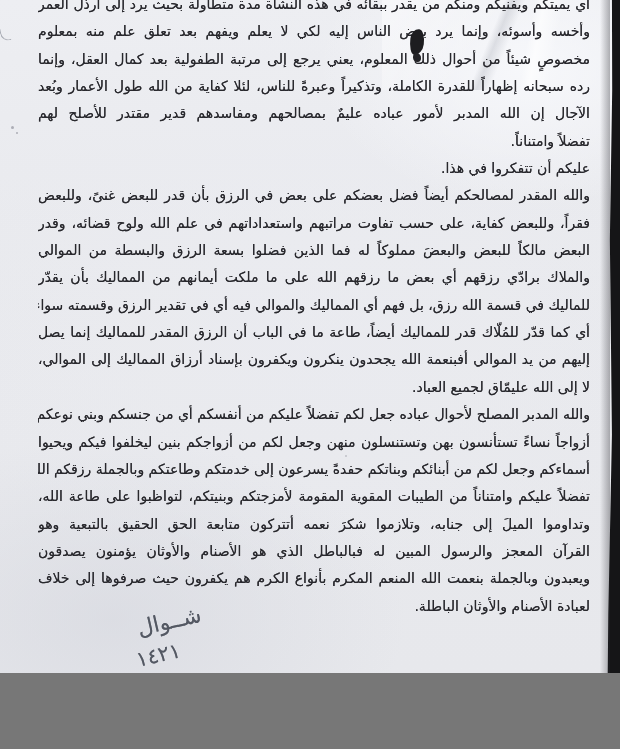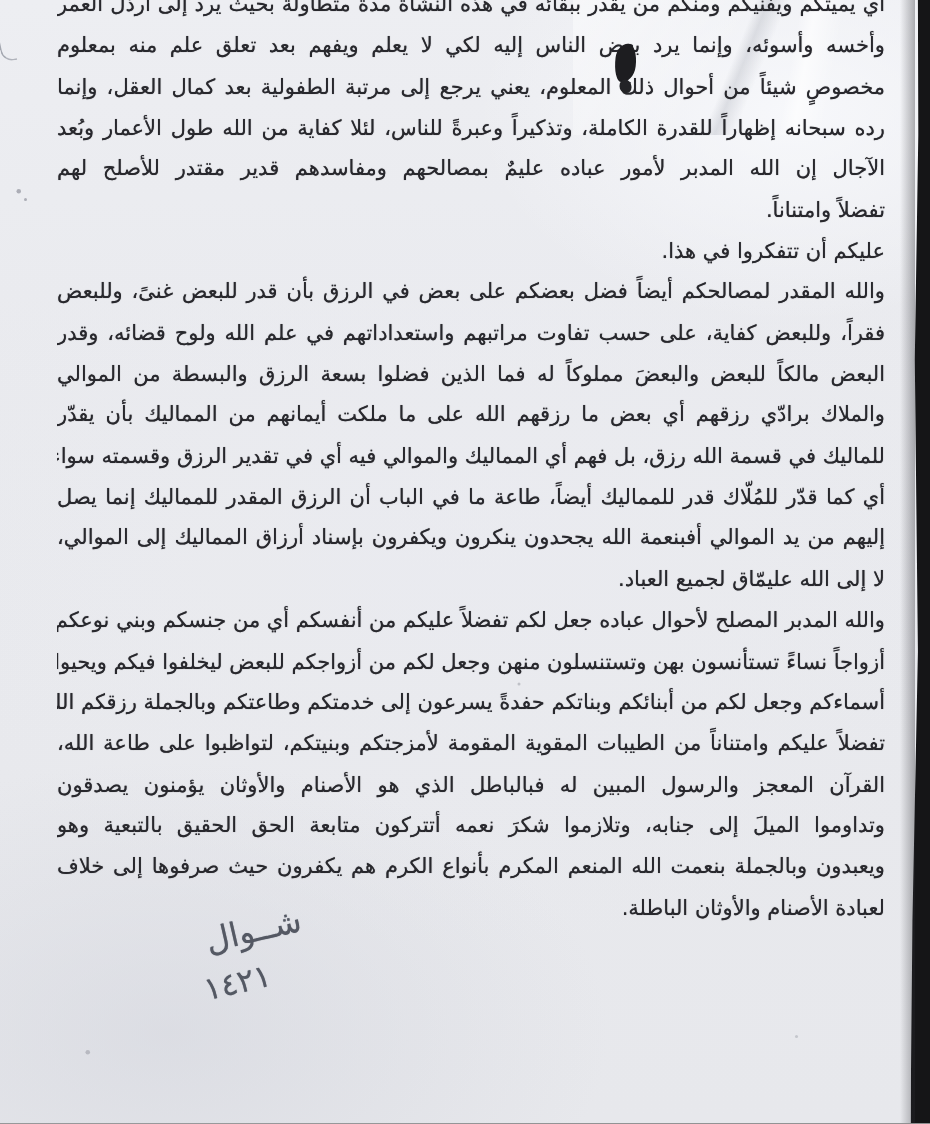--- a/index.html
+++ b/index.html
@@ -1,17 +1,17 @@
 <!DOCTYPE html>
 <html lang="ar"><head>
 <meta charset="utf-8">
 <style>
   html,body{margin:0;padding:0;background:#777;}
   .page{
-    position:relative;width:620px;height:749px;overflow:hidden;
+    position:relative;width:620px;height:673px;overflow:hidden;
     background:
       radial-gradient(ellipse 420px 260px at 18% 92%, rgba(210,212,220,.55), rgba(210,212,220,0) 70%),
       radial-gradient(ellipse 300px 200px at 85% 10%, rgba(248,249,252,.9), rgba(248,249,252,0) 70%),
       radial-gradient(ellipse 500px 380px at 50% 45%, rgba(235,236,241,.6), rgba(235,236,241,0) 80%),
       linear-gradient(180deg,#edeef2 0%,#e9eaee 35%,#e7e8ec 100%);
     font-family:"DejaVu Sans",sans-serif;
   }
   
   .wrinkle{
     position:absolute;top:0;right:8px;width:230px;height:90px;pointer-events:none;
@@ -91,25 +91,25 @@
     <div class="line">والله المقدر لمصالحكم أيضاً فضل بعضكم على بعض في الرزق بأن قدر للبعض غنىً، وللبعض</div>
     <div class="line">فقراً، وللبعض كفاية، على حسب تفاوت مراتبهم واستعداداتهم في علم الله ولوح قضائه، وقدر</div>
     <div class="line">البعض مالكاً للبعض والبعضَ مملوكاً له فما الذين فضلوا بسعة الرزق والبسطة من الموالي</div>
     <div class="line">والملاك برادّي رزقهم أي بعض ما رزقهم الله على ما ملكت أيمانهم من المماليك بأن يقدّر</div>
     <div class="line">للماليك في قسمة الله رزق، بل فهم أي المماليك والموالي فيه أي في تقدير الرزق وقسمته سواء</div>
     <div class="line">أي كما قدّر للمُلّاك قدر للمماليك أيضاً، طاعة ما في الباب أن الرزق المقدر للمماليك إنما يصل</div>
     <div class="line">إليهم من يد الموالي أفبنعمة الله يجحدون ينكرون ويكفرون بإسناد أرزاق المماليك إلى الموالي،</div>
     <div class="line end">لا إلى الله عليمّاق لجميع العباد.</div>
 
     <div class="line">والله المدبر المصلح لأحوال عباده جعل لكم تفضلاً عليكم من أنفسكم أي من جنسكم وبني نوعكم</div>
-    <div class="line">أزواجاً نساءً تستأنسون بهن وتستنسلون منهن وجعل لكم من أزواجكم للبعض ليخلفوا فيكم ويحيوا</div>
+    <div class="line">أزواجاً نساءً تستأنسون بهن وتستنسلون منهن وجعل لكم من أزواجكم بنين ليخلفوا فيكم ويحيوا</div>
     <div class="line">أسماءكم وجعل لكم من أبنائكم وبناتكم حفدةً يسرعون إلى خدمتكم وطاعتكم وبالجملة رزقكم الله</div>
     <div class="line">تفضلاً عليكم وامتناناً من الطيبات المقوية المقومة لأمزجتكم وبنيتكم، لتواظبوا على طاعة الله،</div>
+    <div class="line">وتداوموا الميلَ إلى جنابه، وتلازموا شكرَ نعمه أتتركون متابعة الحق الحقيق بالتبعية وهو</div>
     <div class="line">القرآن المعجز والرسول المبين له فبالباطل الذي هو الأصنام والأوثان يؤمنون يصدقون</div>
-    <div class="line">وتداوموا الميلَ إلى جنابه، وتلازموا شكرَ نعمه أتتركون متابعة الحق الحقيق بالتبعية وهو</div>
     <div class="line">ويعبدون وبالجملة بنعمت الله المنعم المكرم بأنواع الكرم هم يكفرون حيث صرفوها إلى خلاف</div>
     <div class="line end">لعبادة الأصنام والأوثان الباطلة.</div>
   </div>
 
   <div class="ink-blot"></div>
   <div class="ink-blot-tail"></div>
 
   <div class="hand">
     <div class="month">شــوال</div>
     <div class="year">١٤٢١</div>

